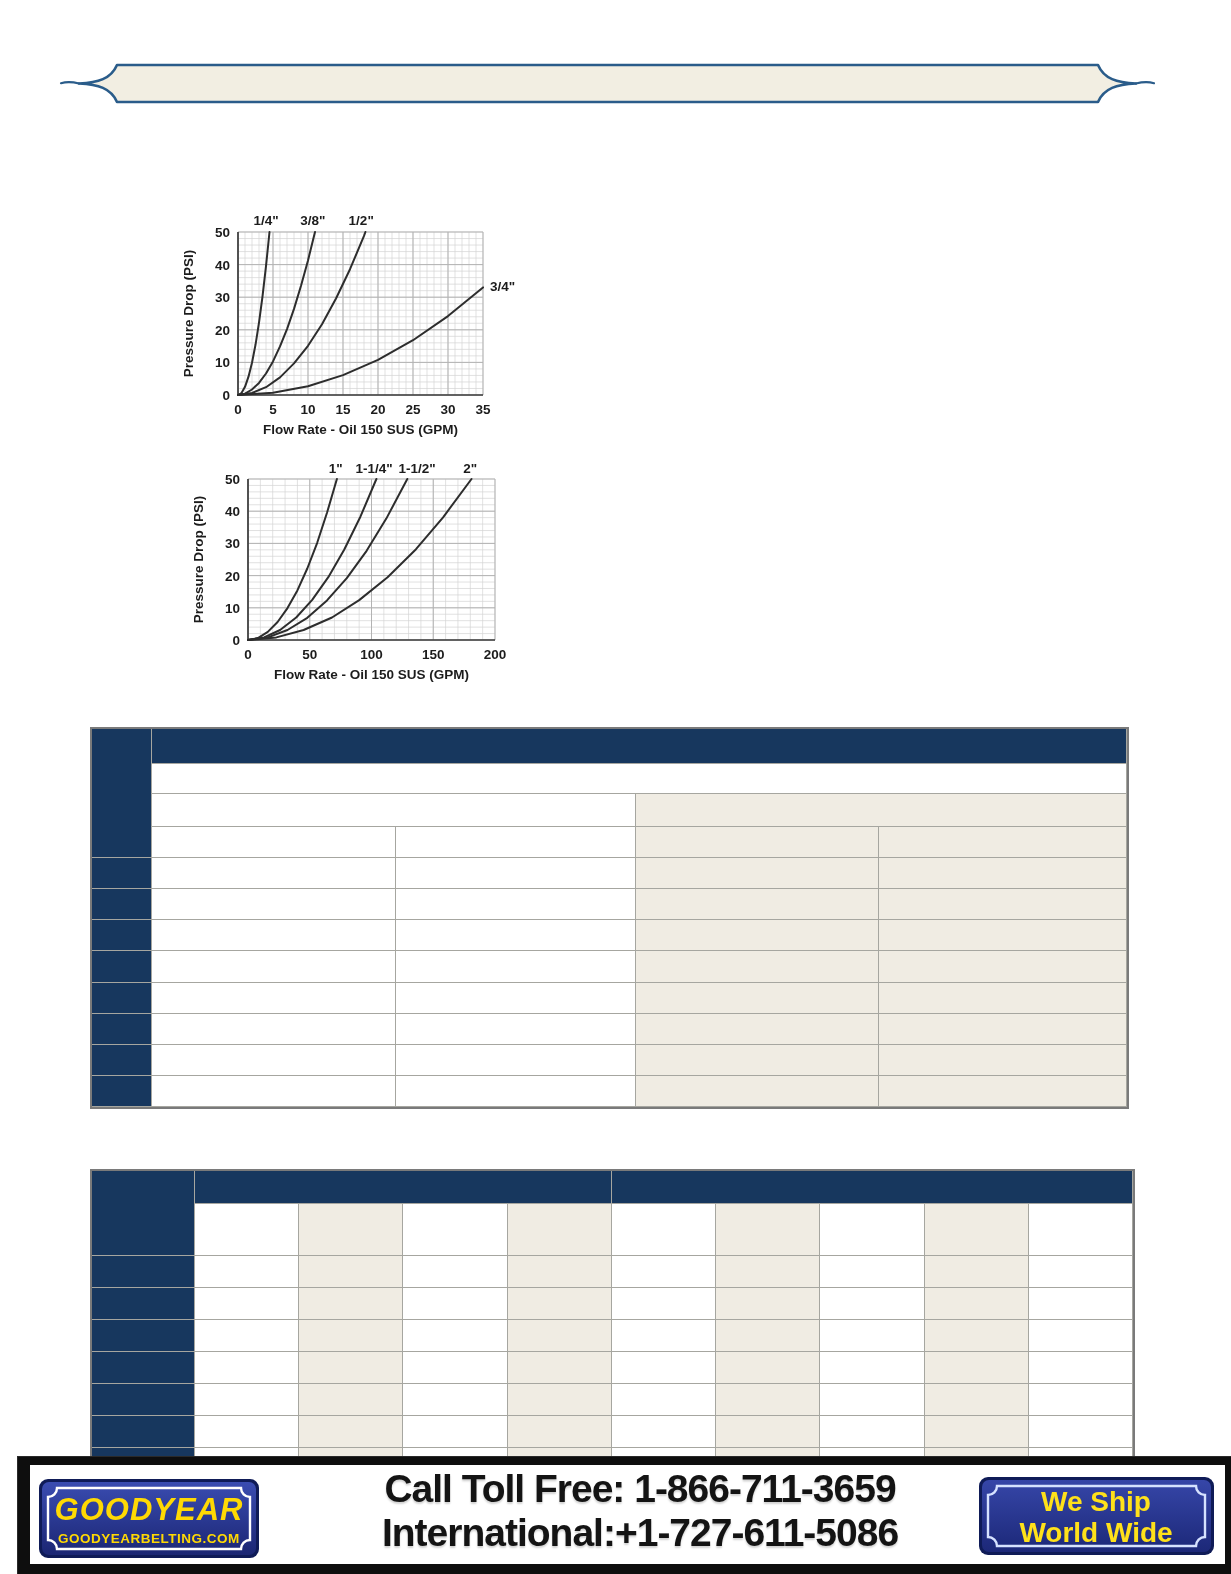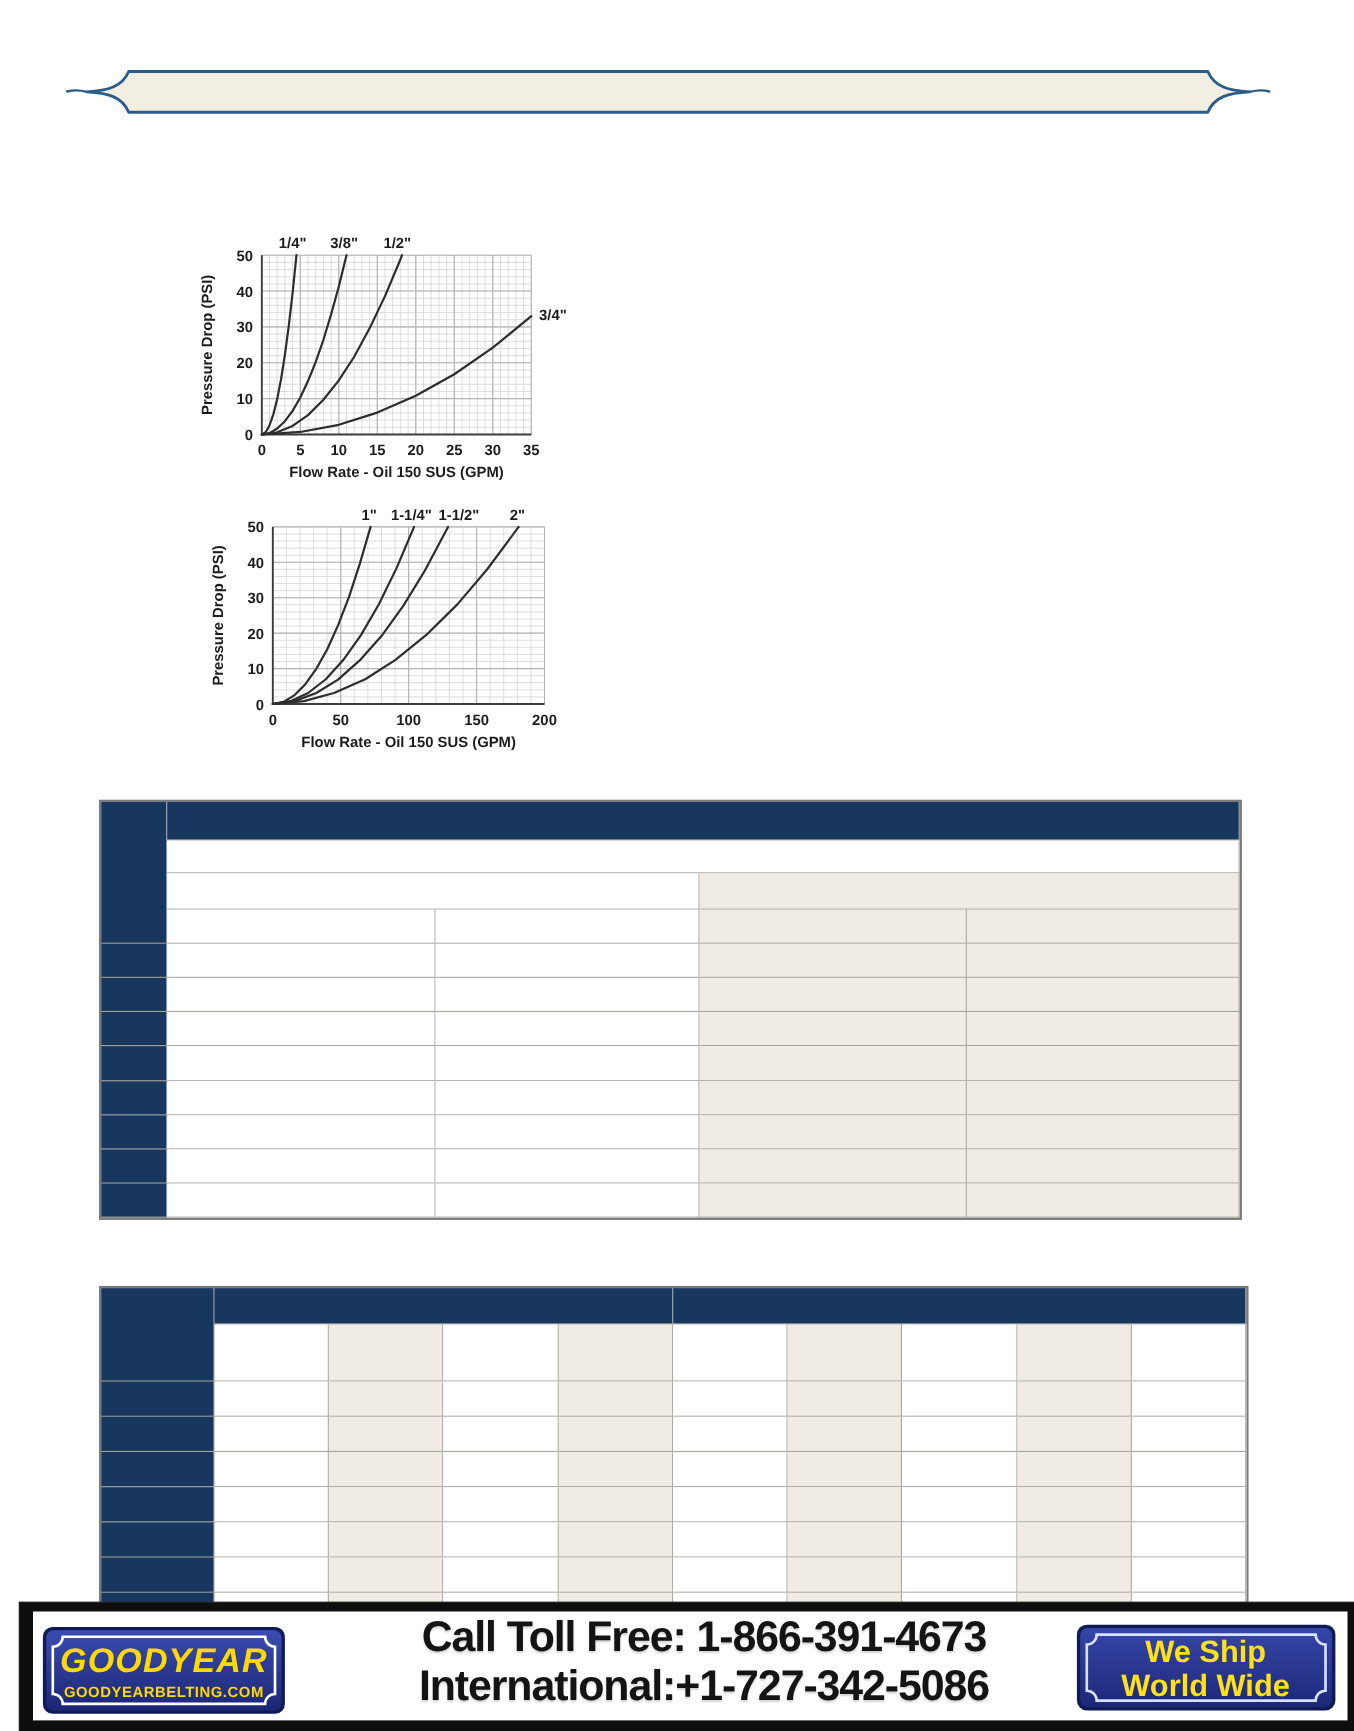--- a/index.html
+++ b/index.html
@@ -394,22 +394,22 @@
           </linearGradient>
         </defs>
         <rect x="1" y="1" width="220" height="79" rx="9" fill="#0f1b57"></rect>
         <rect x="4" y="4" width="214" height="73" rx="7" fill="url(#gyGrad)"></rect>
         <path d="M 19,10 H 203 A 9 9 0 0 0 212,19 V 62 A 9 9 0 0 0 203,71 H 19 A 9 9 0 0 0 10,62 V 19 A 9 9 0 0 0 19,10 Z" fill="none" stroke="#ffffff" stroke-width="2.4"></path>
         <text class="gy-brand" x="111" y="42" text-anchor="middle">GOODYEAR</text>
         <text class="gy-site" x="111" y="65" text-anchor="middle">GOODYEARBELTING.COM</text>
       </svg>
 
       <div id="phone-block">
-        <div>Call Toll Free: 1-866-391-4673</div>
-        <div>International:+1-727-342-5086</div>
+        <div>Call Toll Free: 1-866-711-3659</div>
+        <div>International:+1-727-611-5086</div>
       </div>
 
       <svg class="badge-svg" style="left:948px;top:11px;" width="237" height="80" viewBox="0 0 237 80">
         <defs>
           <linearGradient id="wsGrad" x1="0" y1="0" x2="0" y2="1">
             <stop offset="0" stop-color="#3646a8"></stop>
               <stop offset="1" stop-color="#1c2878"></stop>
           </linearGradient>
         </defs>
         <rect x="1" y="1" width="235" height="78" rx="9" fill="#0f1b57"></rect>

